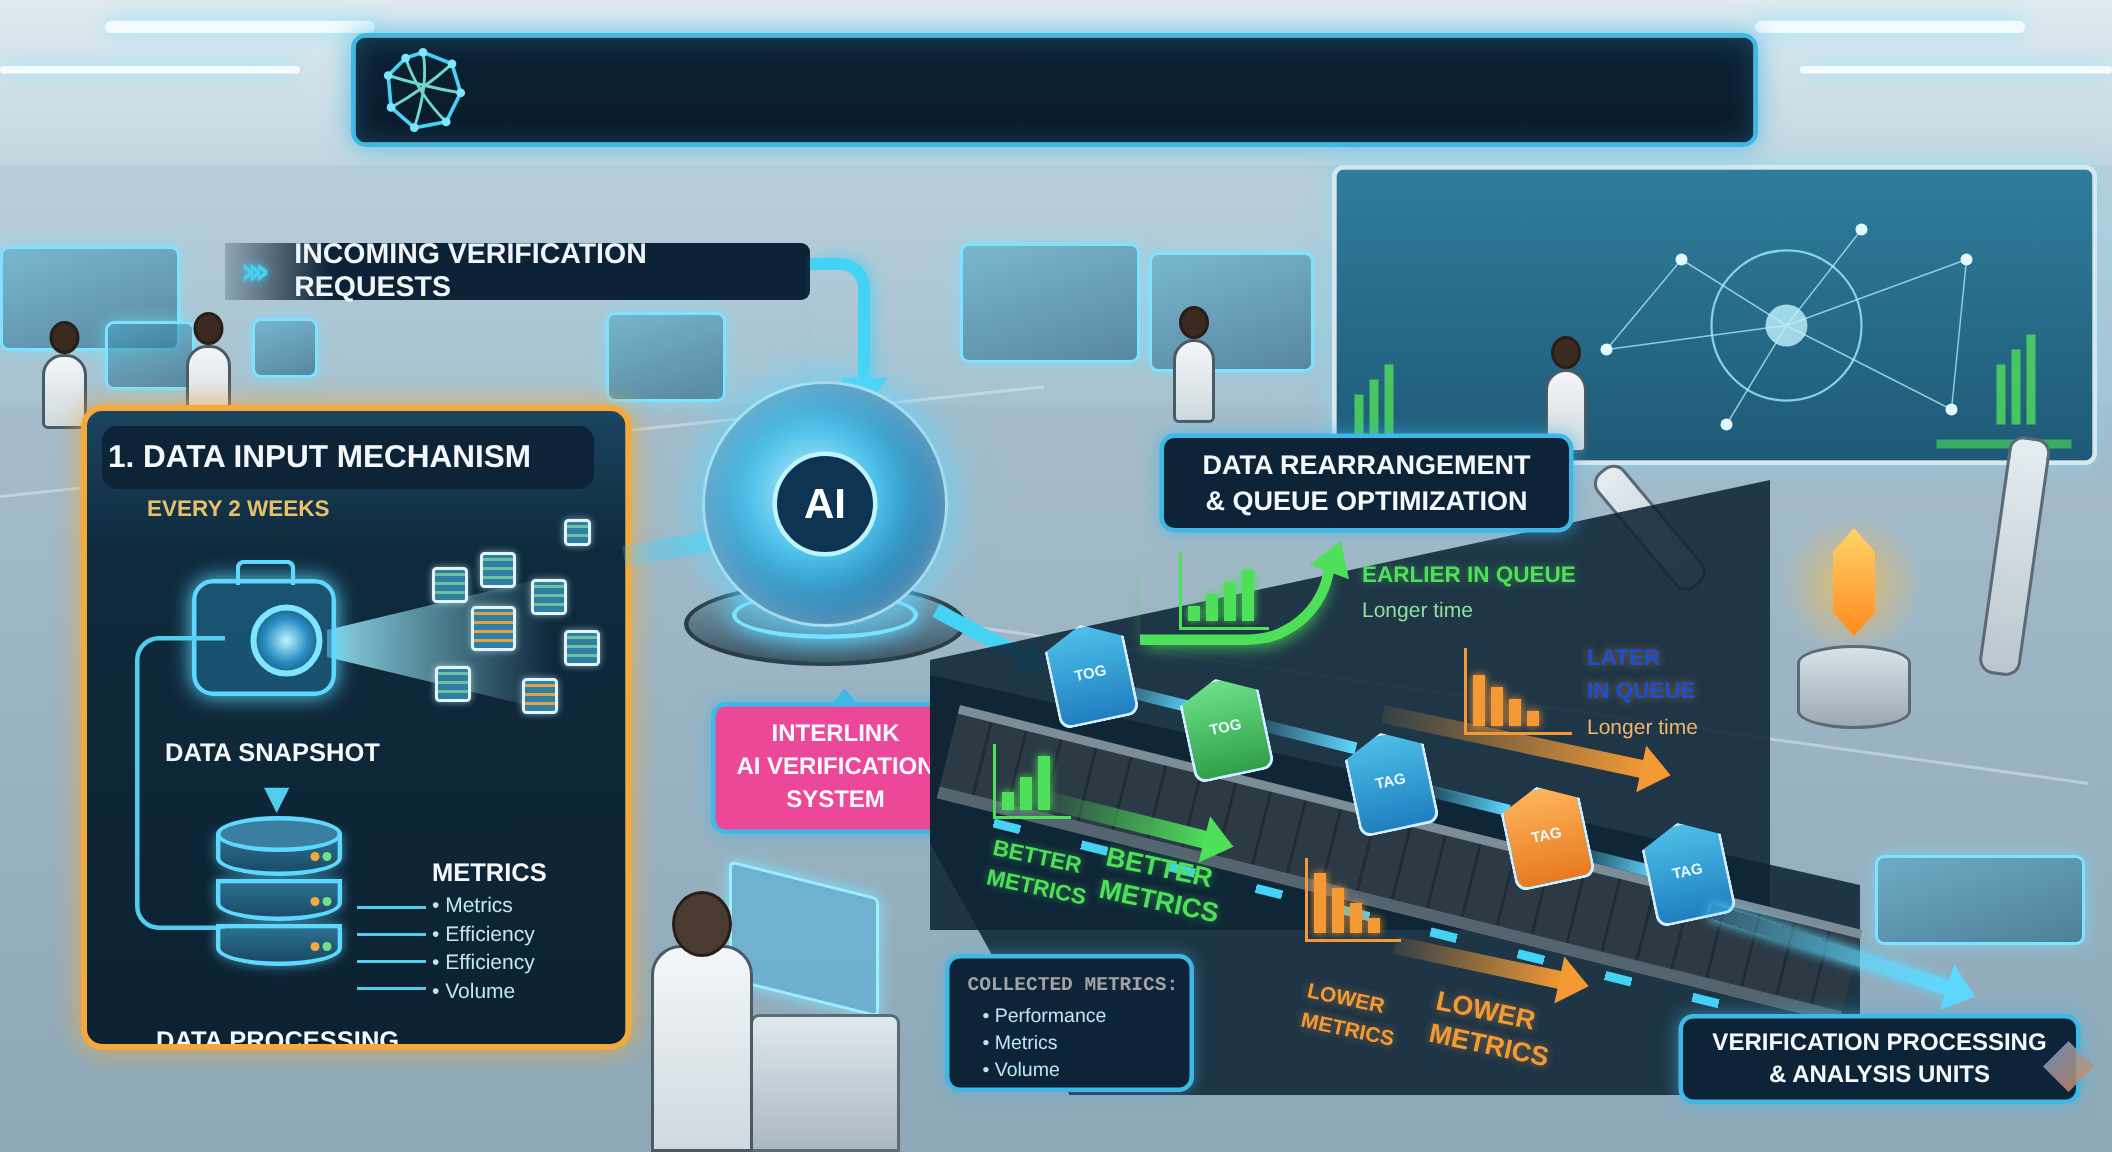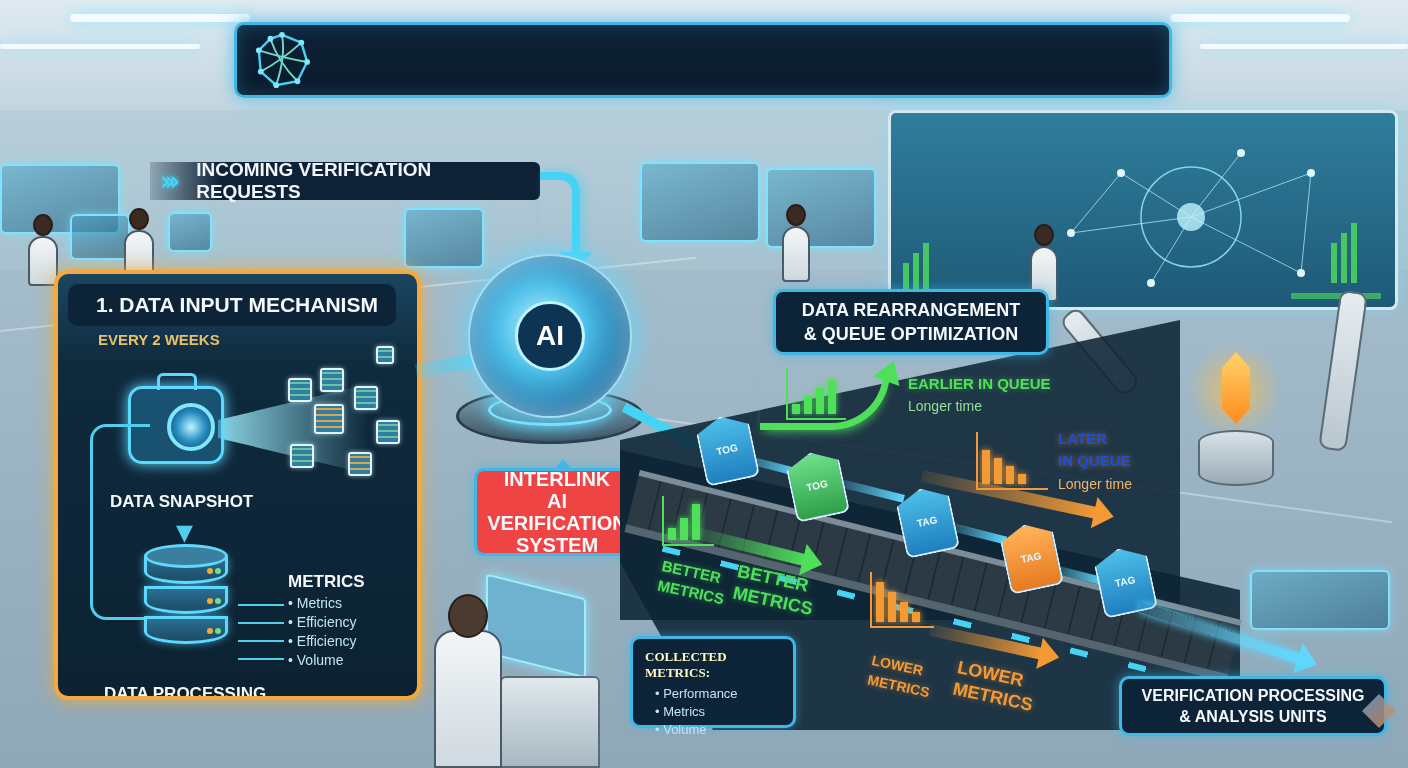--- a/index.html
+++ b/index.html
@@ -86,21 +86,21 @@
     position: absolute; left: 54px; top: 270px; width: 367px; height: 430px;
     border-radius: 14px;
     background: linear-gradient(180deg, #1b4560 0%, #0f2a3d 22%, #0c2232 100%);
     border: 4px solid #f3a93c;
     box-shadow: 0 0 18px rgba(243,169,60,0.85);
     overflow: hidden;
   }
   .panel-header {
     position: absolute; left: 10px; top: 10px; width: 328px; height: 42px;
     background: #0d2438; border-radius: 10px;
-    display: flex; align-items: center; padding-left: 28px;
+    display: flex; align-items: center; padding-left: 4px;
   }
   .panel-header-text { font-family: "Liberation Sans", sans-serif; font-weight: bold; font-size: 21px; color: #f4f8fb; }
   .panel-sub { position: absolute; left: 40px; top: 57px; font-family: "Liberation Sans", sans-serif; font-weight: bold; font-size: 15px; color: #e8c06a; }
   .camera {
     position: absolute; left: 70px; top: 112px; width: 96px; height: 78px;
     border: 3px solid #5fd8ff; border-radius: 14px;
     background: rgba(33,110,150,0.6);
     box-shadow: 0 0 14px #5fd8ff;
   }
   .camera::before { content: ""; position: absolute; left: 26px; top: -16px; width: 34px; height: 14px; border: 3px solid #5fd8ff; border-bottom: none; border-radius: 6px 6px 0 0; }
@@ -136,24 +136,24 @@
     border: 2px solid rgba(200,245,255,0.8);
   }
   .orb-core {
     position: absolute; left: 515px; top: 301px; width: 70px; height: 70px; border-radius: 50%;
     background: #0d3553; border: 3px solid #bff4ff;
     display: flex; align-items: center; justify-content: center;
     font-family: "Liberation Sans", sans-serif; font-weight: bold; font-size: 28px; color: #fff;
   }
   .ai-system-label {
     position: absolute; left: 474px; top: 468px; width: 166px; height: 88px;
-    background: #ef4444; border: 3px solid #3fb8e6; border-radius: 10px;
+    background: #ec4899; border: 3px solid #3fb8e6; border-radius: 10px;
     box-shadow: 0 0 12px rgba(63,184,230,0.6);
     display: flex; align-items: center; justify-content: center; text-align: center;
-    font-family: "Liberation Sans", sans-serif; font-weight: bold; font-size: 20px; line-height: 22px; color: #f4f8fb;
+    font-family: "Liberation Sans", sans-serif; font-weight: bold; font-size: 16px; line-height: 22px; color: #f4f8fb;
     white-space: pre-line;
   }
   .ai-system-label::before { content: ""; position: absolute; top: -12px; left: 76px; border-left: 10px solid transparent; border-right: 10px solid transparent; border-bottom: 12px solid #3fb8e6; }
 
   
   .queue-panel {
     position: absolute; left: 620px; top: 320px; width: 560px; height: 300px;
     background: rgba(14,36,54,0.88);
     clip-path: polygon(0 40%, 100% 0, 100% 100%, 0 100%);
   }
@@ -216,21 +216,21 @@
   .skew-label { position: absolute; font-family: "Liberation Sans", sans-serif; font-weight: bold; line-height: 20px; white-space: pre-line; transform: rotate(12deg); transform-origin: left top; }
   .skew-label.green { color: #4fe05a; text-shadow: 0 0 6px rgba(79,224,90,0.5); }
   .skew-label.orange { color: #f39a35; text-shadow: 0 0 6px rgba(243,154,53,0.5); }
 
   .collected-box {
     position: absolute; left: 630px; top: 636px; width: 166px; height: 92px;
     background: #0d2438; border: 3px solid #3fb8e6; border-radius: 10px;
     box-shadow: 0 0 10px rgba(63,184,230,0.5);
     padding: 10px 0 0 12px;
   }
-  .collected-title { font-family: Liberation Serif, serif; font-weight: bold; font-size: 13px; color: #fef9c3; margin-bottom: 4px; }
+  .collected-title { font-family: Liberation Mono, monospace; font-weight: bold; font-size: 13px; color: #a3a3a3; margin-bottom: 4px; }
   .collected-item { font-family: "Liberation Sans", sans-serif; font-size: 13px; color: #bfe6f5; line-height: 18px; padding-left: 10px; }
   .collected-item::before { content: "• "; }
 
   .processing-label {
     position: absolute; left: 1119px; top: 676px; width: 268px; height: 60px;
     background: #0d2438; border: 3px solid #3fb8e6; border-radius: 10px;
     box-shadow: 0 0 12px rgba(63,184,230,0.6);
     display: flex; align-items: center; justify-content: center; text-align: center;
     font-family: "Liberation Sans", sans-serif; font-weight: bold; font-size: 16px; line-height: 21px; color: #f4f8fb;
     white-space: pre-line;

